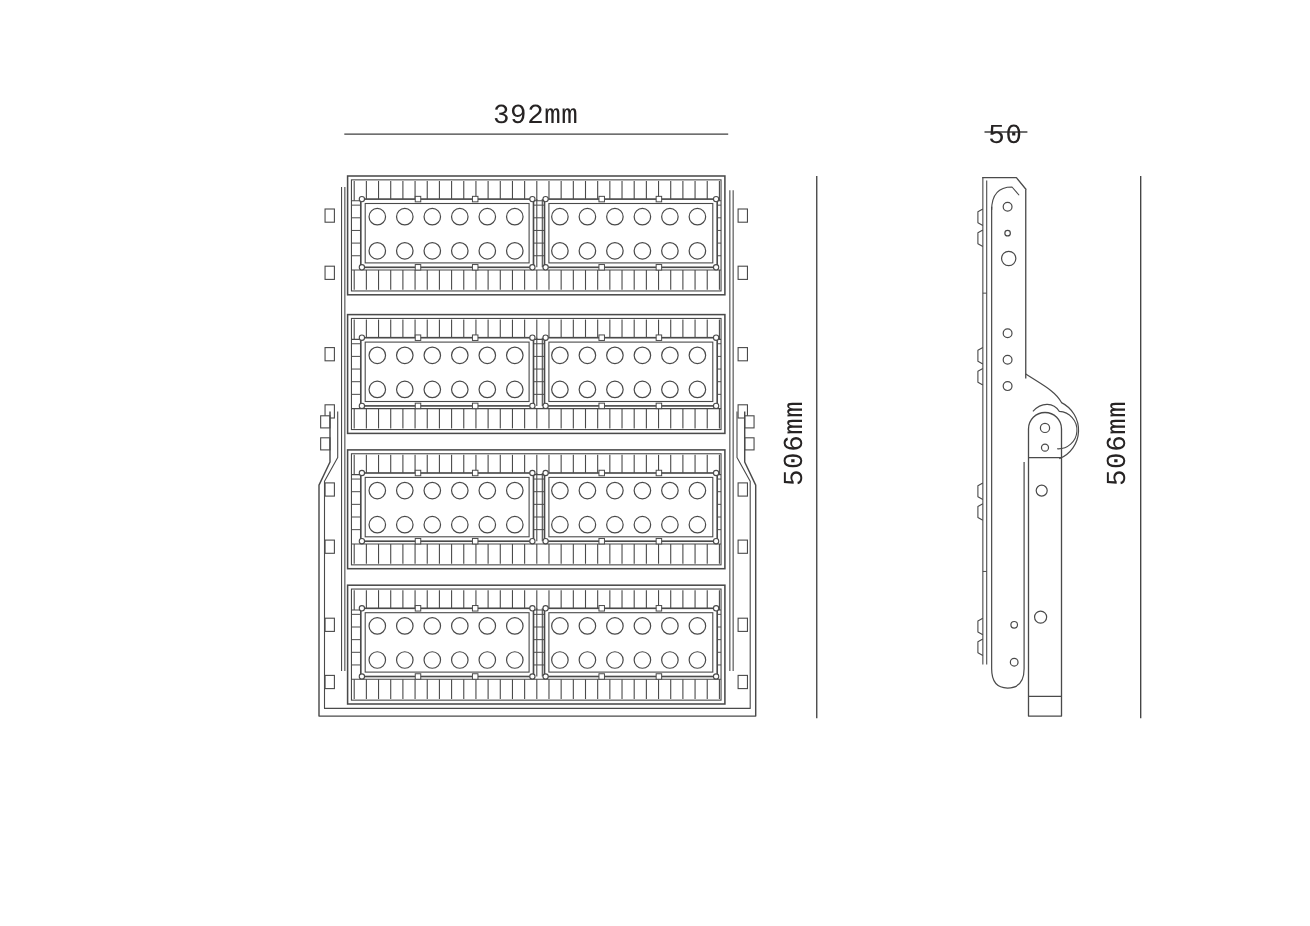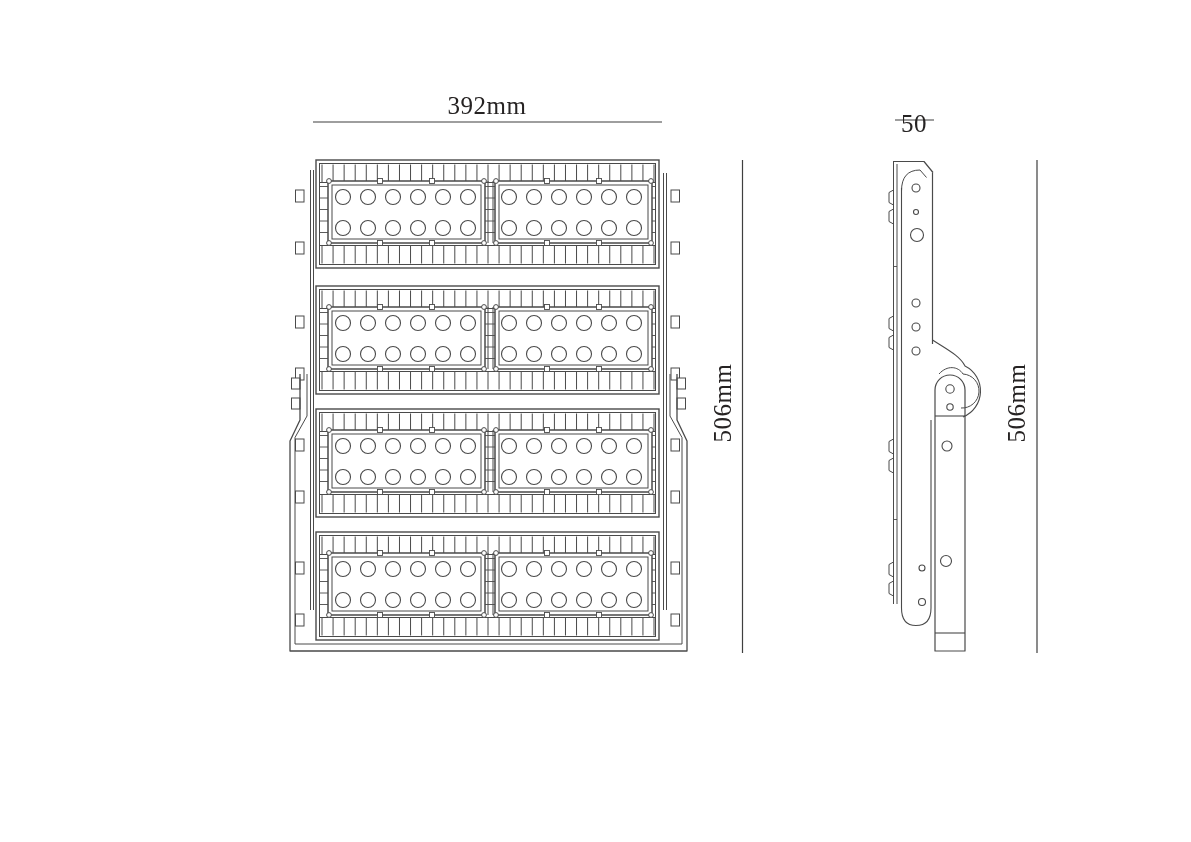--- a/index.html
+++ b/index.html
@@ -1,21 +1,21 @@
 <!DOCTYPE html>
 <html><head>
 <meta charset="utf-8">
 <style>
   html,body{margin:0;padding:0;background:#fff;}
   .canvas{
     position:relative;
     width:1191px;height:842px;
     background:#ffffff;
     overflow:hidden;
-    font-family:Liberation Serif, serif;
+    font-family:Liberation Mono, monospace;
   }
   svg{position:absolute;left:0;top:0;}
   .dim-label{
     position:absolute;
     color:#262323;
     font-size:25px;
     letter-spacing:0.5px;
     text-align:center;
     line-height:28px;
     user-select:none;

